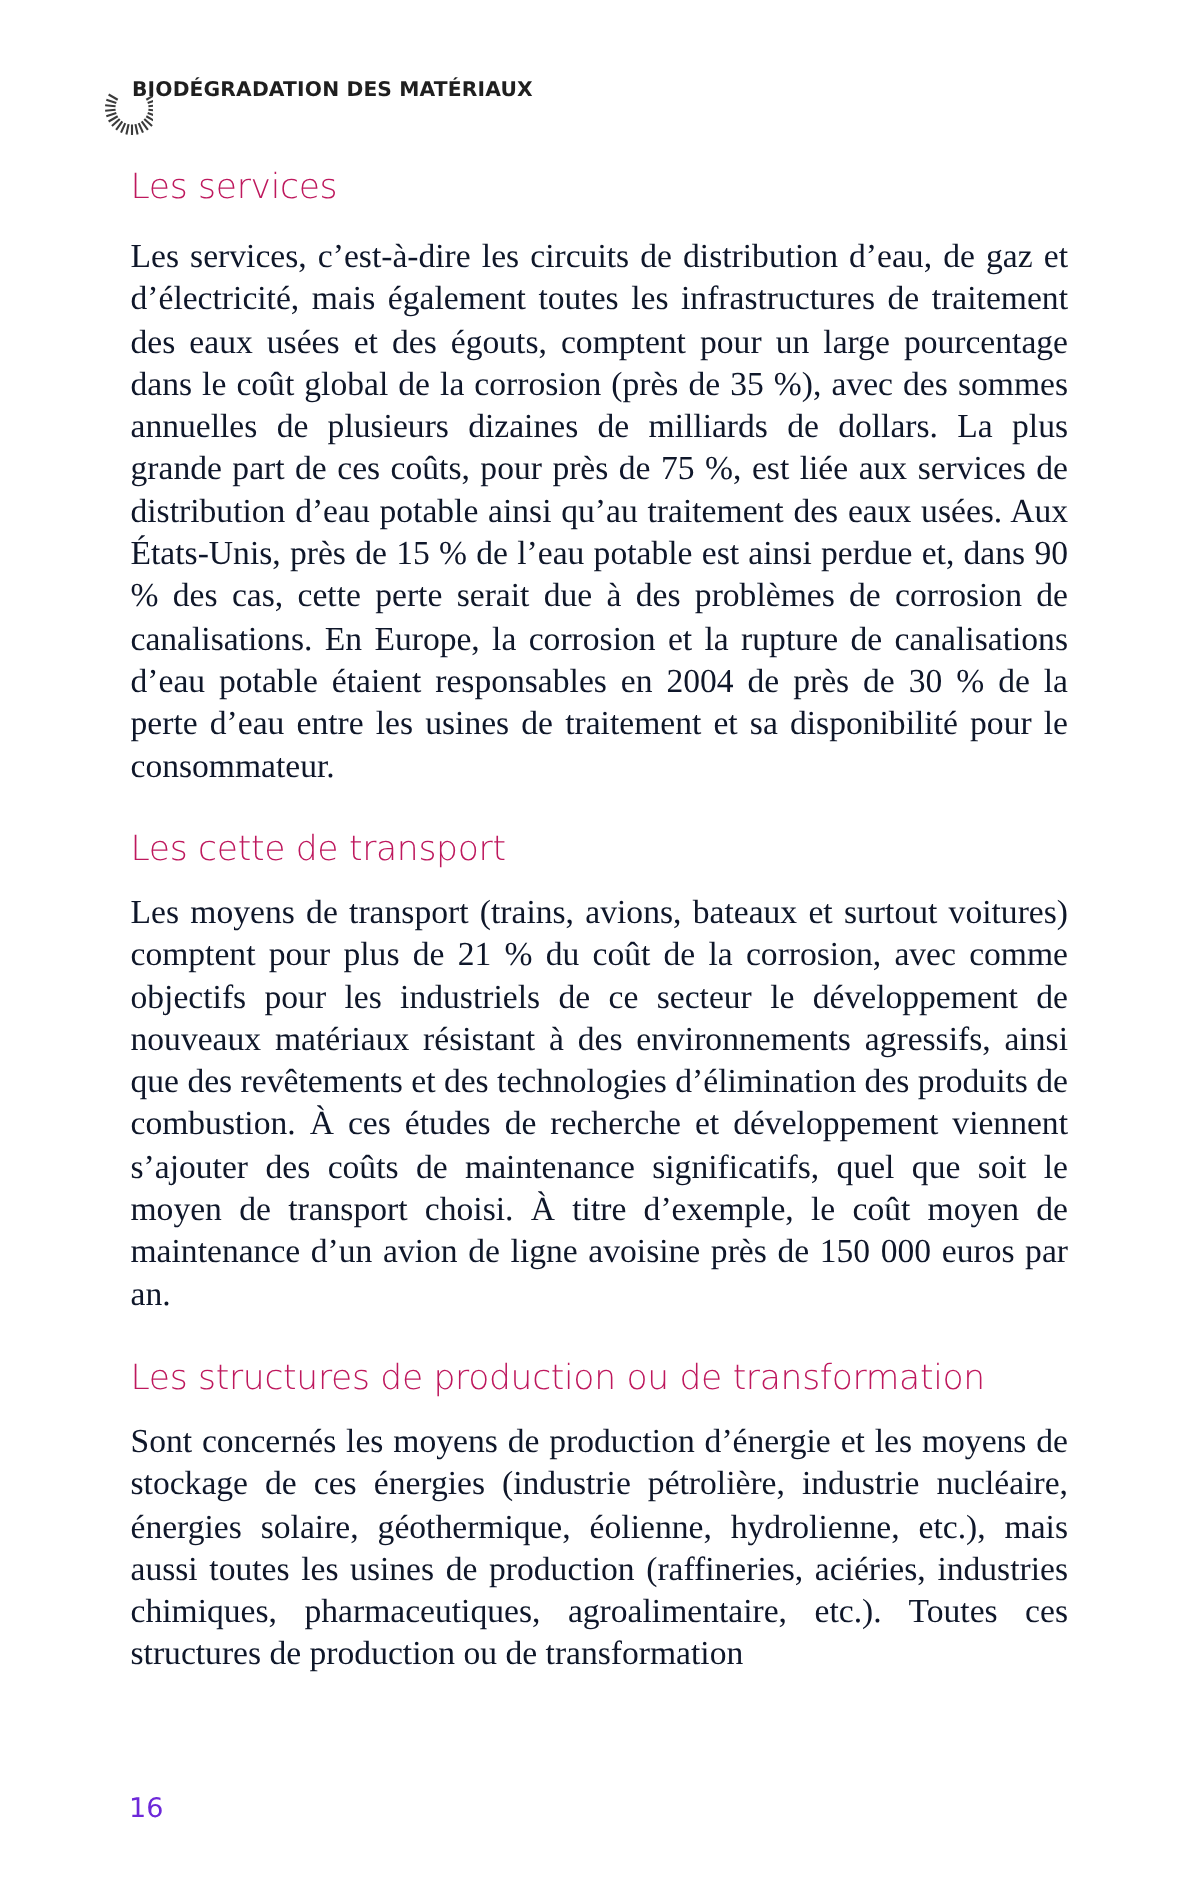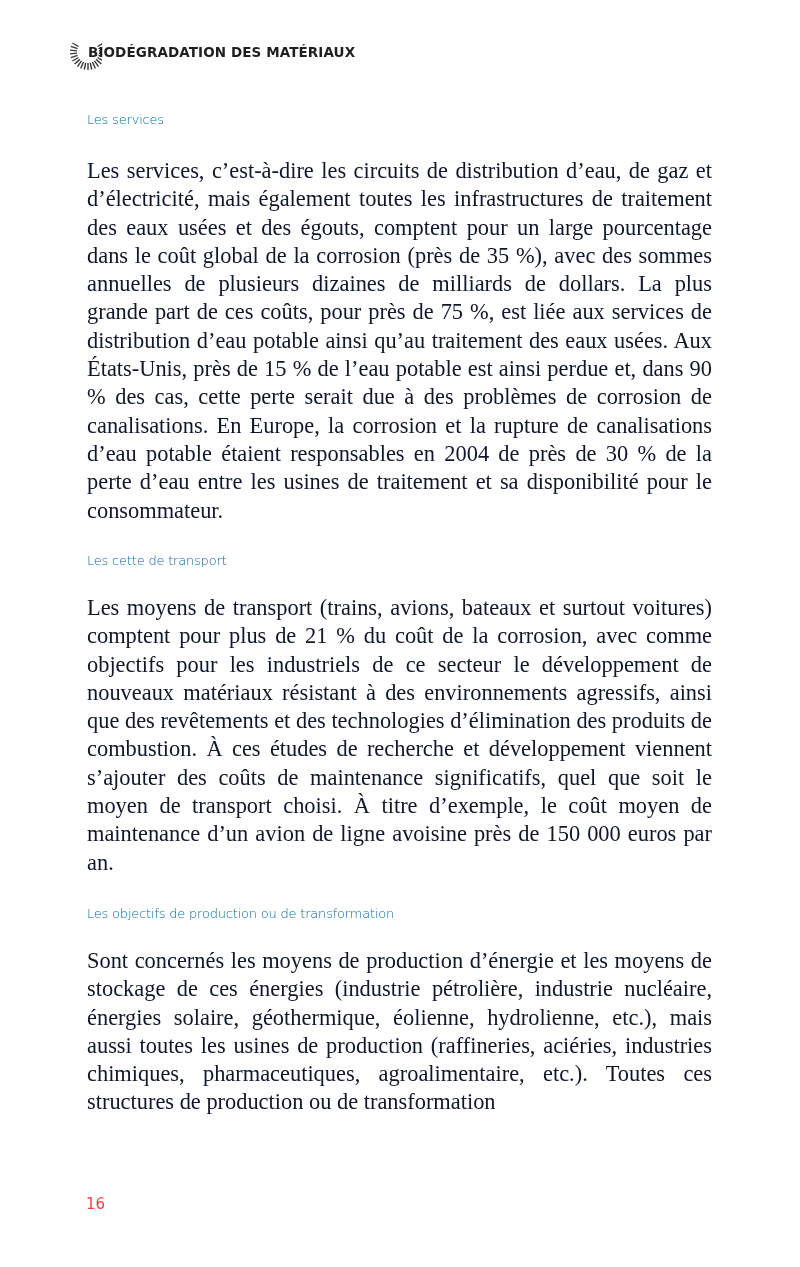--- a/index.html
+++ b/index.html
@@ -1,24 +1,24 @@
 <!DOCTYPE html>
 <html><head>
 <meta charset="utf-8">
 <style>
   html, body { margin: 0; padding: 0; background: #ffffff; }
   body { width: 800px; height: 1267px; position: relative; overflow: hidden; color: #1a1a1a; }
-  .header { position: absolute; left: 66px; top: 32px; height: 40px; display: flex; align-items: center; }
+  .header { position: absolute; left: 66px; top: 52px; height: 40px; display: flex; align-items: flex-start; }
   .burst { width: 36px; height: 40px; position: relative; margin-right: -14px; }
   .burst svg { display: block; }
   .header-title { font-family: "DejaVu Sans", sans-serif; font-weight: bold; font-size: 13.5px; letter-spacing: 0.1px; color: #1f1f1f; position: relative; top: 0px; }
   .content { position: absolute; left: 87px; top: 0; width: 625px; }
-  .subhead { font-family: "DejaVu Sans", sans-serif; font-weight: 300; font-size: 13px; color: #0369a1; position: absolute; left: 0; white-space: nowrap; letter-spacing: -0.2px; }
+  .subhead { font-family: "DejaVu Sans", sans-serif; font-weight: 300; font-size: 23px; color: #be185d; position: absolute; left: 0; white-space: nowrap; letter-spacing: -0.2px; }
   .para { font-family: "Liberation Serif", "DejaVu Serif", serif; font-size: 22.4px; line-height: 28.3px; text-align: justify; position: absolute; left: 0; width: 625px; color: #0f172a; hyphens: manual; }
-  .page-number { position: absolute; left: 86px; top: 1195px; font-family: "DejaVu Sans", sans-serif; font-size: 15px; color: #ef4444; }
+  .page-number { position: absolute; left: 86px; top: 1195px; font-family: "DejaVu Sans", sans-serif; font-size: 18px; color: #6d28d9; }
 </style>
 </head>
 <body>
 
 <div class="header">
   <div class="burst">
     <svg id="burst-svg" width="36" height="40" viewBox="0 0 36 40">
         <line x1="31.526279441628823" y1="14.5" x2="37.588457268119896" y2="10.999999999999998" stroke="#3a3a3a" stroke-width="1.4"></line>
         <line x1="32.46162167924669" y1="16.600813061875577" x2="39.119017293312766" y2="14.437694101250946" stroke="#3a3a3a" stroke-width="1.4"></line>
         <line x1="32.939740849051006" y1="18.85018690405581" x2="39.90139411662892" y2="18.118487661182236" stroke="#3a3a3a" stroke-width="1.4"></line>
@@ -45,17 +45,17 @@
   <span class="header-title">BIODÉGRADATION DES MATÉRIAUX</span>
 </div>
 
 <div class="content">
   <div class="subhead" style="top:112px">Les services</div>
   <p class="para" style="top:157px; margin:0">Les services, c’est-à-dire les circuits de distribution d’eau, de gaz et d’électricité, mais également toutes les infrastructures de traitement des eaux usées et des égouts, comptent pour un large pourcentage dans le coût global de la corrosion (près de 35 %), avec des sommes annuelles de plusieurs dizaines de milliards de dollars. La plus grande part de ces coûts, pour près de 75 %, est liée aux services de distribution d’eau potable ainsi qu’au traitement des eaux usées. Aux États-Unis, près de 15 % de l’eau potable est ainsi perdue et, dans 90 % des cas, cette perte serait due à des problèmes de corrosion de canalisations. En Europe, la corrosion et la rupture de canalisations d’eau potable étaient responsables en 2004 de près de 30 % de la perte d’eau entre les usines de traitement et sa disponibilité pour le consommateur.</p>
 
   <div class="subhead" style="top:553px">Les cette de transport</div>
   <p class="para" style="top:594px; margin:0">Les moyens de transport (trains, avions, bateaux et surtout voitures) comptent pour plus de 21 % du coût de la corrosion, avec comme objectifs pour les industriels de ce secteur le déve­loppement de nouveaux matériaux résistant à des environnements agressifs, ainsi que des revêtements et des technologies d’élimi­nation des produits de combustion. À ces études de recherche et développement viennent s’ajouter des coûts de maintenance significatifs, quel que soit le moyen de transport choisi. À titre d’exemple, le coût moyen de maintenance d’un avion de ligne avoisine près de 150 000 euros par an.</p>
 
-  <div class="subhead" style="top:906px">Les objectifs de production ou de transformation</div>
+  <div class="subhead" style="top:906px">Les structures de production ou de transformation</div>
   <p class="para" style="top:947px; margin:0">Sont concernés les moyens de production d’énergie et les moyens de stockage de ces énergies (industrie pétrolière, industrie nucléaire, énergies solaire, géothermique, éolienne, hydrolienne, etc.), mais aussi toutes les usines de production (raffineries, aciéries, industries chimiques, pharmaceutiques, agroalimentaire, etc.). Toutes ces structures de production ou de transformation</p>
 </div>
 
 <div class="page-number">16</div>
 
 </body></html>

